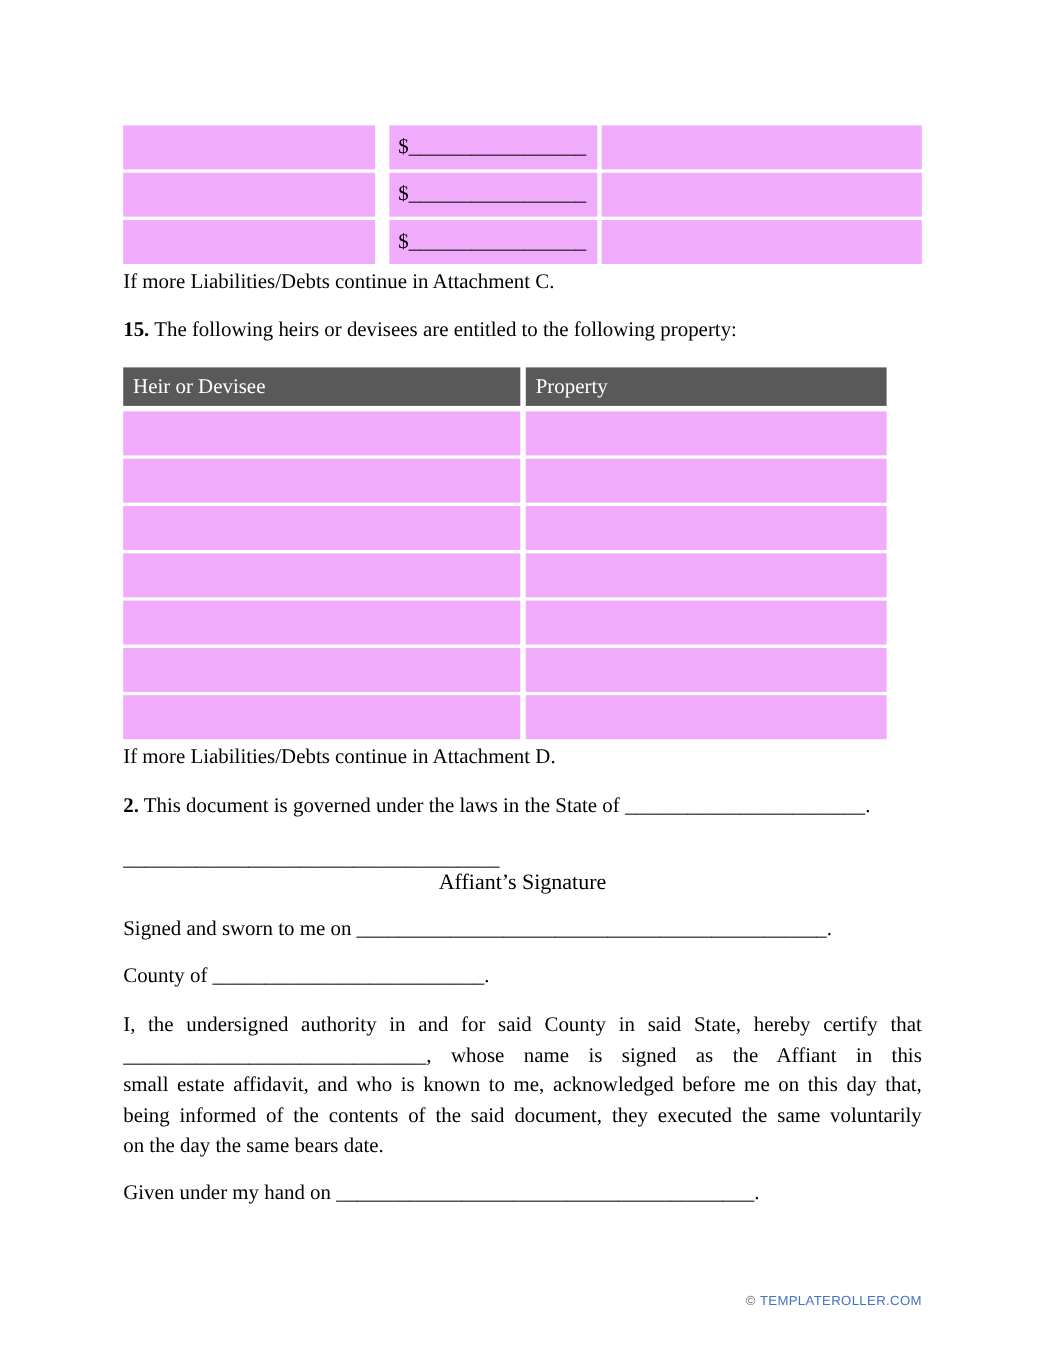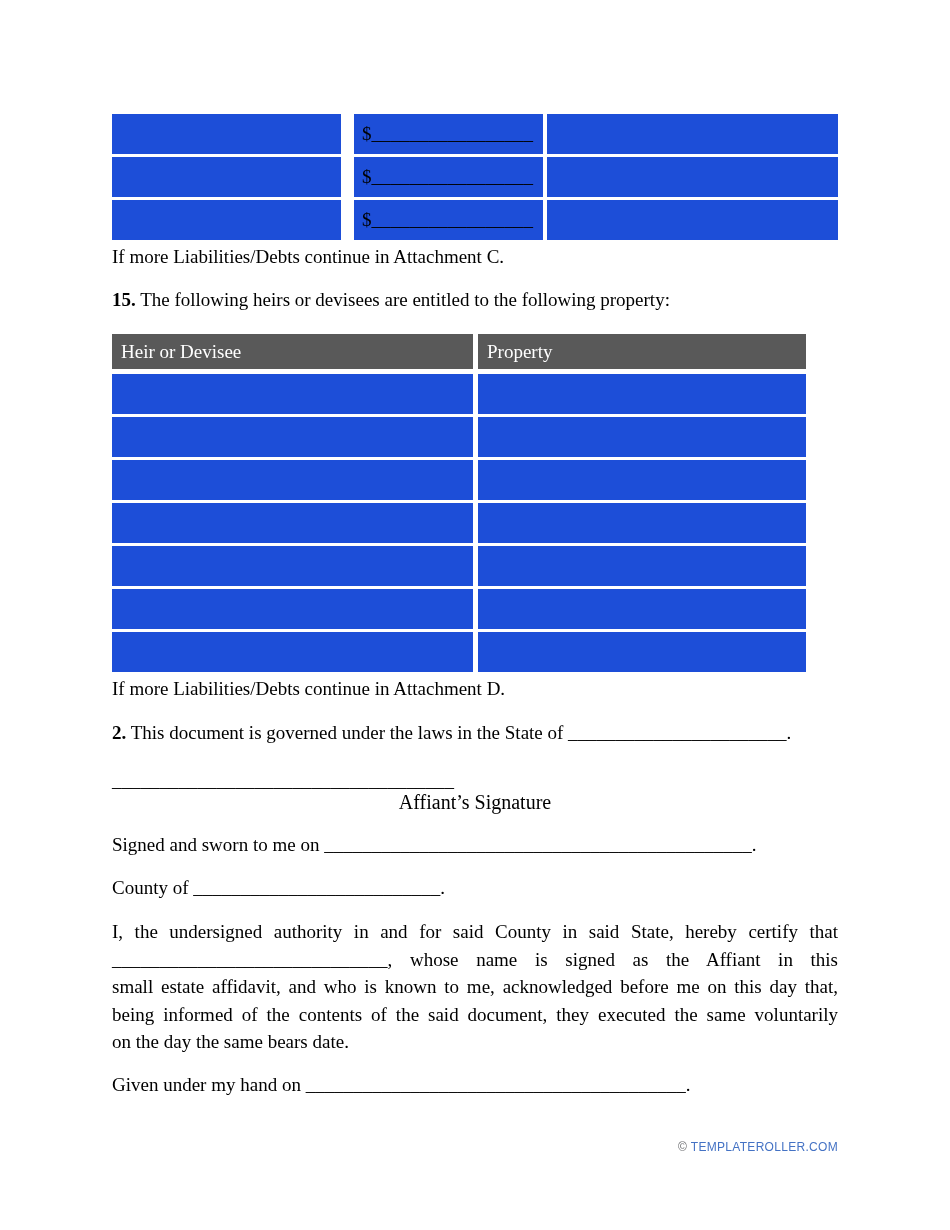--- a/index.html
+++ b/index.html
@@ -3,21 +3,21 @@
 <meta charset="utf-8">
 <style>
   html,body{margin:0;padding:0;background:#ffffff;}
   .page{
     width:950px;height:1230px;background:#ffffff;position:relative;
     box-sizing:border-box;padding:114px 112px 0 112px;
     font-family:"Liberation Serif","DejaVu Serif",serif;
     font-size:19px;color:#000;
   }
   .row{display:flex;}
-  .cell{background:#1d4ed8;}
+  .cell{background:#f0abfc;}
   
   .t1 .row{height:40px;margin-bottom:3px;}
   .t1 .row:last-child{margin-bottom:0;}
   .t1 .c1{width:229px;}
   .t1 .s1{width:13px;}
   .t1 .c2{width:189px;display:flex;align-items:center;padding-left:8px;box-sizing:border-box;}
   .t1 .s2{width:4px;}
   .t1 .c3{flex:1;}
   
   .note{margin:5px 0 0 0;line-height:23px;}
@@ -36,21 +36,21 @@
   
   .sigline{margin-top:25px;line-height:23px;}
   .siglabel{text-align:center;font-size:20px;line-height:20px;}
   .fline{margin-top:21px;line-height:23px;}
   .scrow{display:flex;justify-content:space-between;margin-top:20px;line-height:23px;}
   .para{margin-top:19px;}
   .pline{line-height:27.5px;}
   .just{text-align:justify;text-align-last:justify;}
   .given{margin-top:17px;line-height:23px;}
   
-  .footer{margin-top:44px;text-align:right;font-family:"Liberation Sans","DejaVu Sans",sans-serif;font-size:12px;line-height:15px;}
+  .footer{margin-top:79px;text-align:right;font-family:"Liberation Sans","DejaVu Sans",sans-serif;font-size:12px;line-height:15px;}
   .footer .sym{color:#6d6e71;}
   .footer .site{color:#4472c4;text-decoration:none;margin-left:4px;letter-spacing:0.3px;}
 </style>
 </head>
 <body>
 
 <div class="page">
 
   <div class="t1">
     <div class="row">

